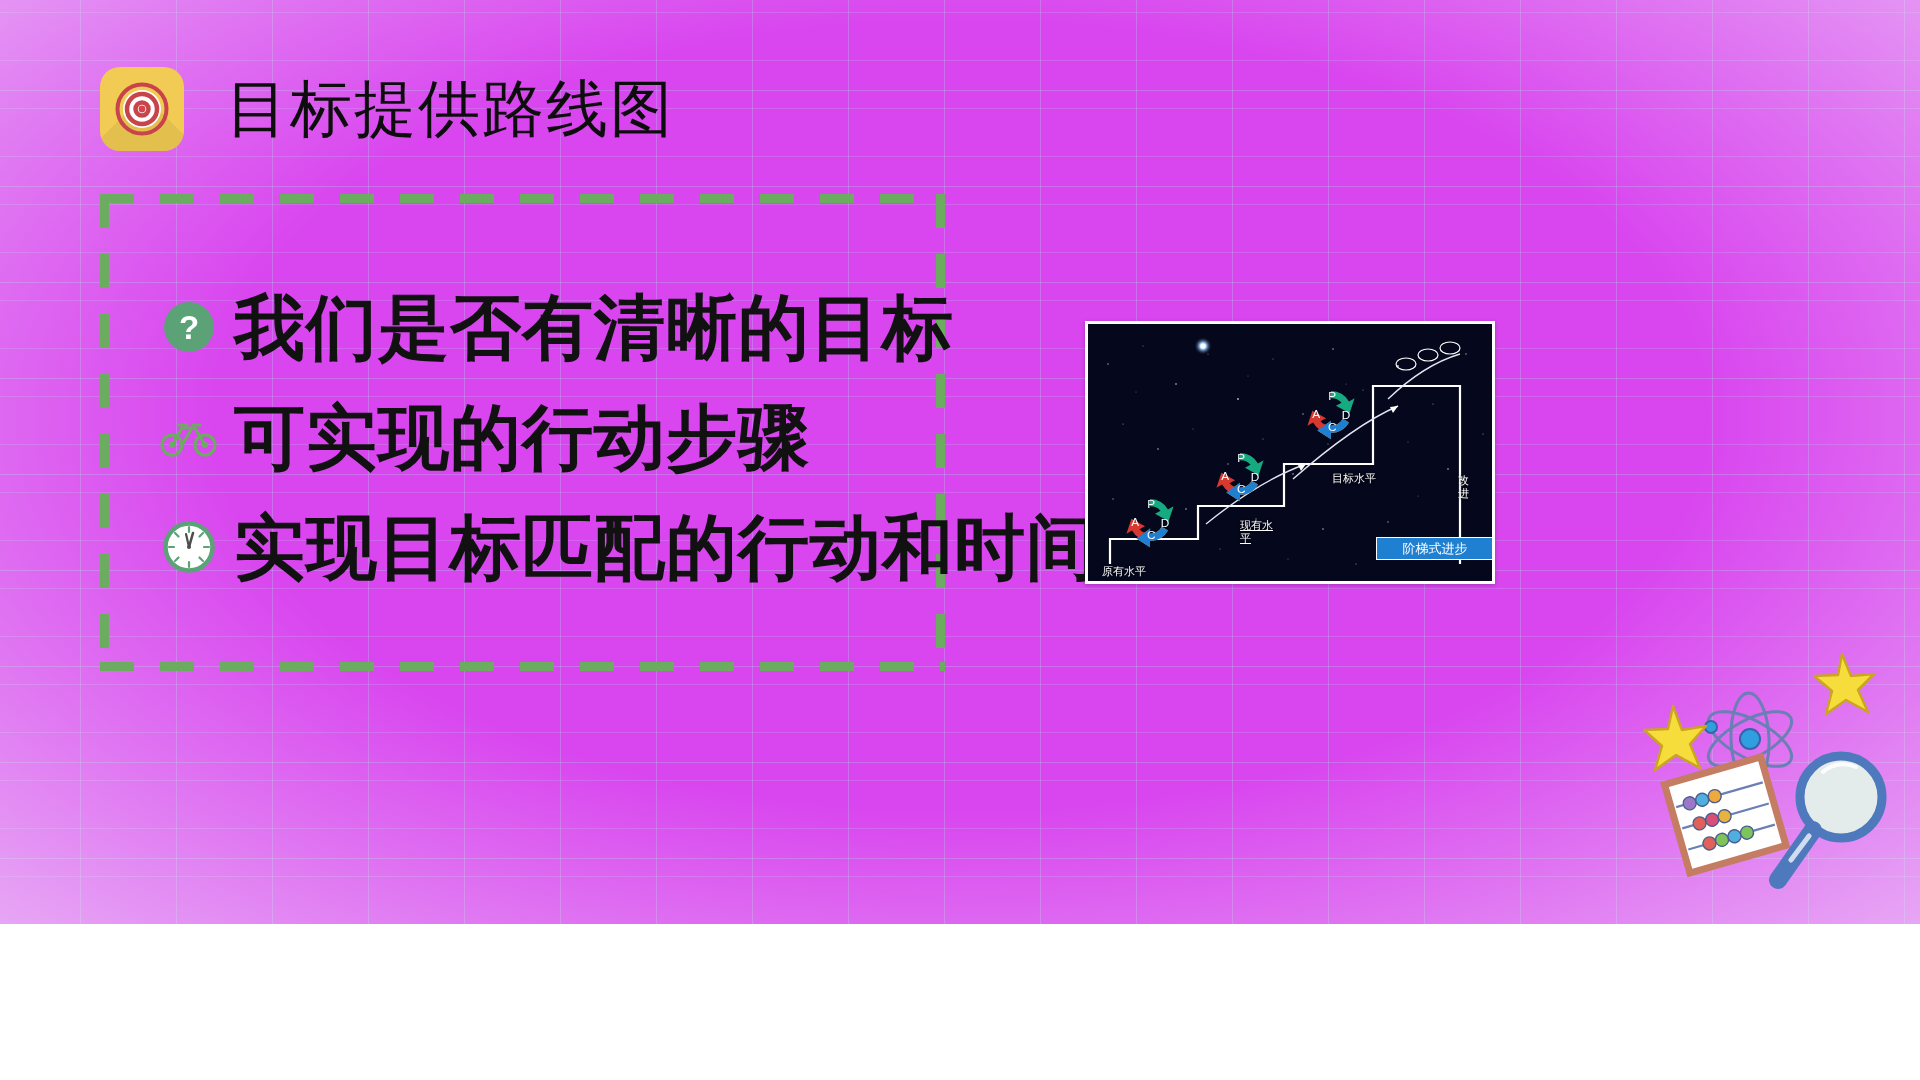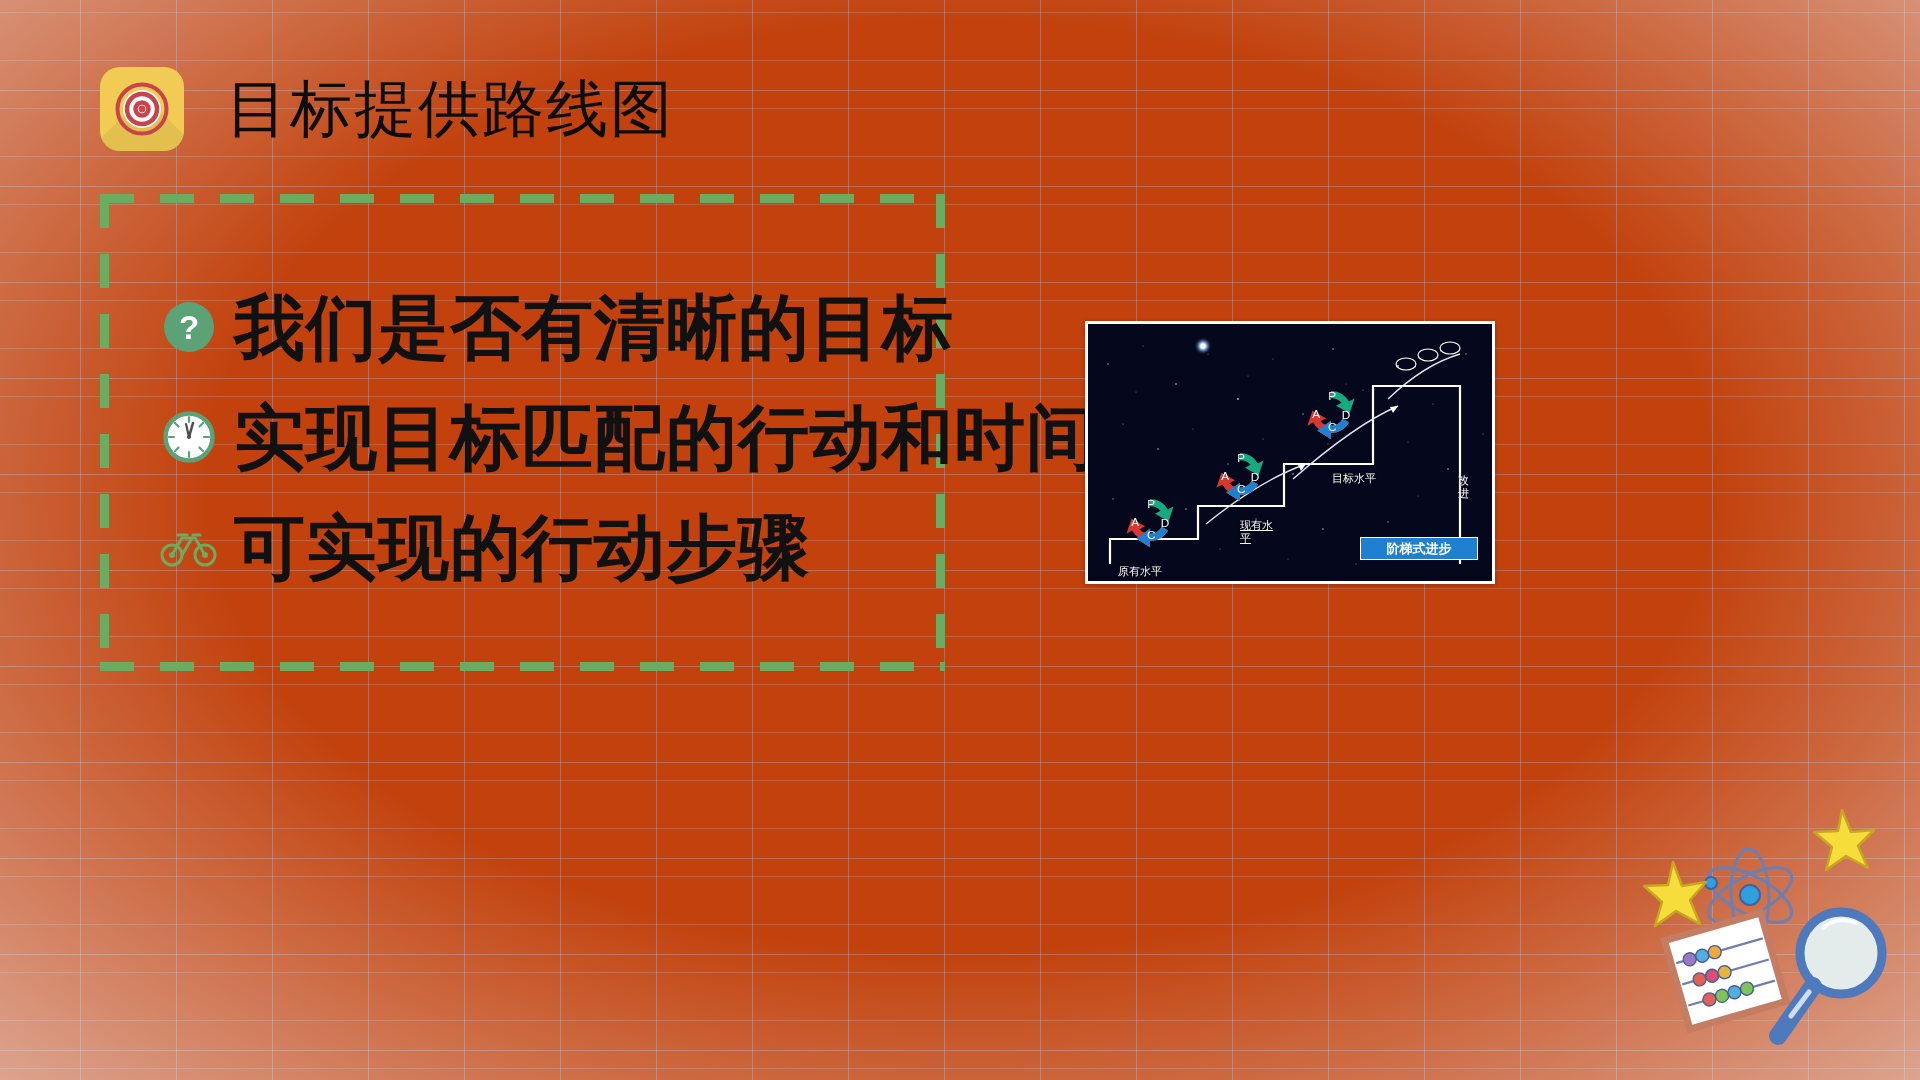--- a/index.html
+++ b/index.html
@@ -7,22 +7,22 @@
     padding: 0;
     width: 1920px;
     height: 1080px;
     overflow: hidden;
     font-family: "Liberation Sans", "DejaVu Sans", sans-serif;
   }
 
   #slide {
     position: relative;
     width: 1920px;
-    height: 1080px;
-    background-color: #c2410c;
+    height: 924px;
+    background-color: #d946ef;
     overflow: hidden;
   }
 
   
   .grid-bg {
     position: absolute;
     inset: 0;
     background-image:
       linear-gradient(to right, rgba(176,196,232,0.33) 1.3px, transparent 1.3px),
       linear-gradient(to bottom, rgba(176,196,232,0.33) 1.3px, transparent 1.3px);
@@ -158,33 +158,33 @@
     position: absolute;
     color: #ffffff;
     font-size: 11px;
     line-height: 1.15;
     white-space: pre-line;
     text-shadow: 0 0 3px rgba(0,0,0,0.9);
     margin-top: 20px;
   }
   .pic-banner {
     position: absolute;
-    left: 272px;
+    left: 288px;
     top: 213px;
     width: 118px;
     height: 23px;
     background: #1f7fd0;
     border: 1px solid #ffffff;
     box-sizing: border-box;
     display: flex;
     align-items: center;
     justify-content: center;
     color: #ffffff;
     font-size: 13px;
-    font-weight: bold;
+    font-weight: normal;
   }
 
   
   .decor {
     position: absolute;
     right: 10px;
     bottom: 0px;
     width: 300px;
     height: 280px;
   }
@@ -224,20 +224,37 @@
   <div class="bullets">
 
     <div class="bullet-row">
       <div class="bullet-icon">
         <svg width="54" height="54" viewBox="0 0 54 54">
           <circle cx="27" cy="27" r="25" fill="#5ba377"></circle>
           <text x="27" y="39" text-anchor="middle" font-family="'Liberation Sans',sans-serif" font-size="33" font-weight="bold" fill="#ffffff">?</text>
         </svg>
       </div>
       <div class="bullet-text">我们是否有清晰的目标</div>
+    </div>
+
+    <div class="bullet-row">
+      <div class="bullet-icon">
+        <svg width="58" height="44" viewBox="0 0 58 44">
+          <g fill="none" stroke="#6cac60" stroke-width="3" stroke-linecap="round" stroke-linejoin="round">
+            <circle cx="12" cy="30" r="10"></circle>
+            <circle cx="45" cy="30" r="10"></circle>
+            <path d="M12 30 L22 13 L35 13 L45 30 M22 30 L32 13"></path>
+            <line x1="18" y1="10" x2="27" y2="10"></line>
+            <line x1="33" y1="10" x2="40" y2="10"></line>
+          </g>
+          <circle cx="12" cy="30" r="3" fill="#6cac60"></circle>
+          <circle cx="45" cy="30" r="3" fill="#6cac60"></circle>
+        </svg>
+      </div>
+      <div class="bullet-text">可实现的行动步骤</div>
     </div>
 
     <div class="bullet-row">
       <div class="bullet-icon">
         <svg width="54" height="54" viewBox="0 0 54 54">
           <circle cx="27" cy="27" r="23.5" fill="#ffffff" stroke="#5ba377" stroke-width="4.5"></circle>
           <g stroke="#5ba377" stroke-width="2.2" stroke-linecap="round">
             <line x1="27" y1="7" x2="27" y2="12"></line>
             <line x1="27" y1="42" x2="27" y2="47"></line>
             <line x1="7" y1="27" x2="12" y2="27"></line>
@@ -246,37 +263,20 @@
             <line x1="37.5" y1="37.5" x2="41" y2="41"></line>
             <line x1="13" y1="41" x2="16.5" y2="37.5"></line>
             <line x1="37.5" y1="16.5" x2="41" y2="13"></line>
           </g>
           <line x1="27" y1="27" x2="31" y2="13" stroke="#4d4d4d" stroke-width="2.6" stroke-linecap="round"></line>
           <line x1="27" y1="27" x2="24" y2="14" stroke="#4d4d4d" stroke-width="2.2" stroke-linecap="round"></line>
           <circle cx="27" cy="27" r="2" fill="#4d4d4d"></circle>
         </svg>
       </div>
       <div class="bullet-text">实现目标匹配的行动和时间</div>
-    </div>
-
-    <div class="bullet-row">
-      <div class="bullet-icon">
-        <svg width="58" height="44" viewBox="0 0 58 44">
-          <g fill="none" stroke="#6cac60" stroke-width="3" stroke-linecap="round" stroke-linejoin="round">
-            <circle cx="12" cy="30" r="10"></circle>
-            <circle cx="45" cy="30" r="10"></circle>
-            <path d="M12 30 L22 13 L35 13 L45 30 M22 30 L32 13"></path>
-            <line x1="18" y1="10" x2="27" y2="10"></line>
-            <line x1="33" y1="10" x2="40" y2="10"></line>
-          </g>
-          <circle cx="12" cy="30" r="3" fill="#6cac60"></circle>
-          <circle cx="45" cy="30" r="3" fill="#6cac60"></circle>
-        </svg>
-      </div>
-      <div class="bullet-text">可实现的行动步骤</div>
     </div>
 
   </div>
 
   <div class="picture">
     <svg width="404" height="257" viewBox="0 0 404 257">
       <defs>
         <radialGradient id="bigstar" cx="50%" cy="50%" r="50%">
           <stop offset="0%" stop-color="#ffffff"></stop>
           <stop offset="35%" stop-color="#9fd0ff"></stop>
@@ -377,21 +377,21 @@
         <text x="2" y="-20" text-anchor="middle" font-family="'Liberation Sans',sans-serif" font-size="19" fill="#ffffff">P</text>
         <text x="24" y="12" text-anchor="middle" font-family="'Liberation Sans',sans-serif" font-size="19" fill="#ffffff">D</text>
         <text x="2" y="30" text-anchor="middle" font-family="'Liberation Sans',sans-serif" font-size="19" fill="#ffffff">C</text>
         <text x="-24" y="10" text-anchor="middle" font-family="'Liberation Sans',sans-serif" font-size="19" fill="#ffffff">A</text>
       </g>
     </svg>
 
     <div class="pic-label" style="left:244px; top:128px;">目标水平</div>
     <div class="pic-label" style="left:152px; top:175px;text-decoration:underline;">现有水
 平</div>
-    <div class="pic-label" style="left:30px; top:221px;">原有水平</div>
+    <div class="pic-label" style="left:14px; top:221px;">原有水平</div>
     <div class="pic-label" style="left:370px; top:130px;">改
 进</div>
 
     <div class="pic-banner">阶梯式进步</div>
   </div>
 
   <div class="decor">
     <svg width="300" height="280" viewBox="0 0 300 280">
 
       <g fill="none" stroke="#6b7fb5" stroke-width="3">

